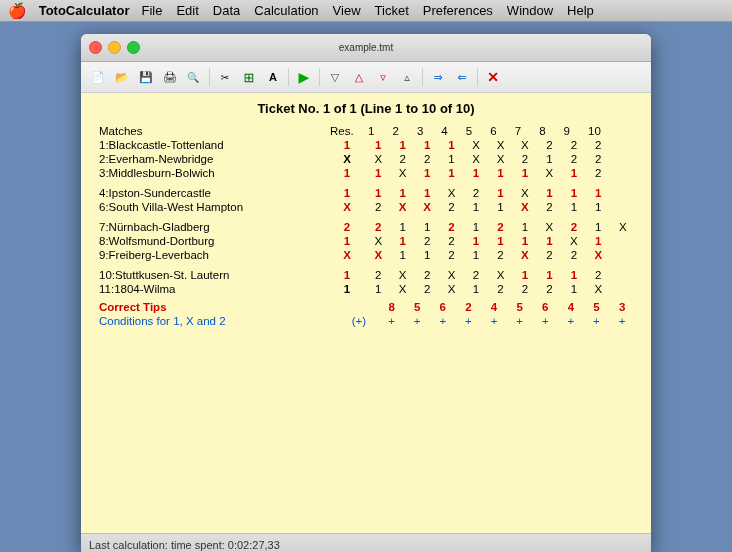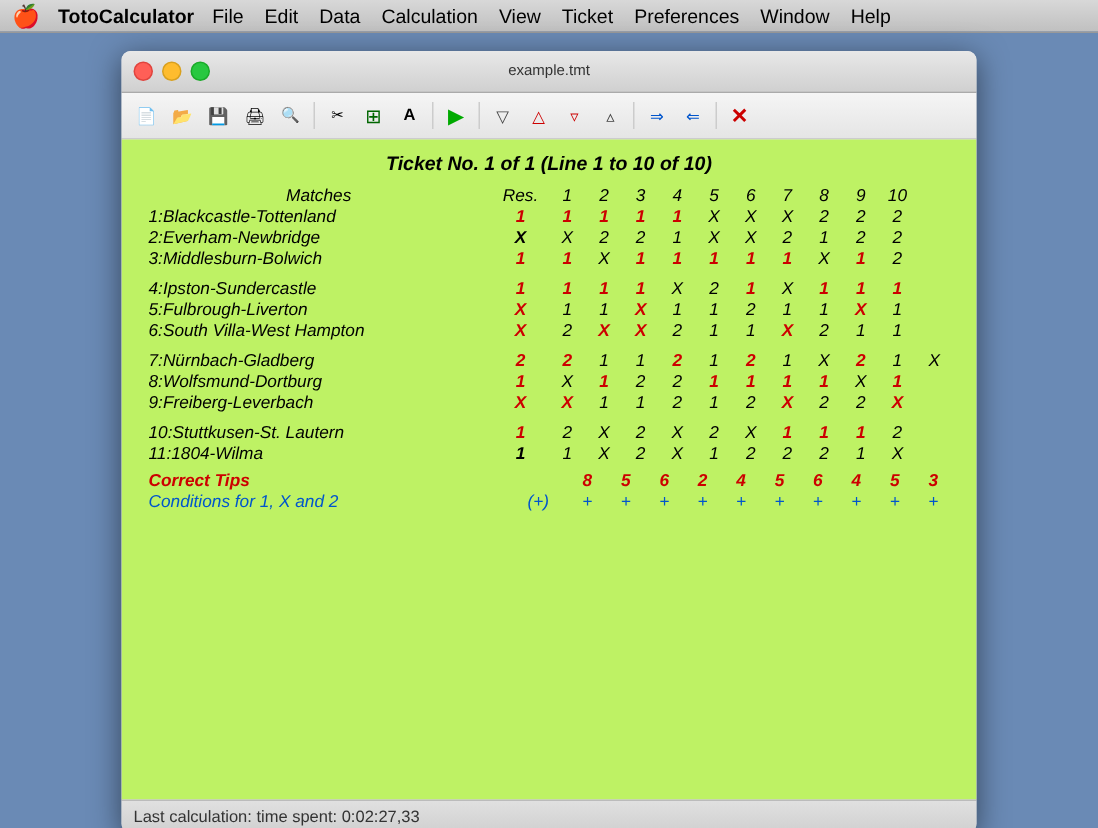--- a/index.html
+++ b/index.html
@@ -110,42 +110,41 @@
     }
     .toolbar-btn.green-play {
       color: #00aa00;
       font-size: 14px;
     }
     .toolbar-btn.blue-arrow { color: #0055cc; }
     .toolbar-btn.red-x { color: #cc0000; font-weight: bold; font-size: 14px; }
 
     
     .content {
-      background: #bef264;
+      background: #fef9c3;
       padding: 8px 16px;
       min-height: 440px;
-      font-style: italic;
     }
 
     .ticket-title {
       text-align: center;
       font-size: 13px;
       font-weight: bold;
       margin-bottom: 8px;
     }
 
     
     .data-table {
       width: 100%;
       font-size: 11.5px;
       border-collapse: collapse;
     }
     .data-table th {
       font-weight: normal;
-      text-align: center;
+      text-align: left;
       padding: 1px 2px;
       color: #000;
     }
     .data-table td {
       padding: 1px 2px;
       white-space: nowrap;
     }
     .col-match { width: 170px; }
     .col-res { width: 28px; text-align: center; }
     .col-num { width: 18px; text-align: center; }
@@ -292,34 +291,20 @@
               <td class="col-num" style="color: rgb(204, 0, 0); font-weight: bold;">1</td>
               <td class="col-num">X</td>
               <td class="col-num">2</td>
               <td class="col-num" style="color: rgb(204, 0, 0); font-weight: bold;">1</td>
               <td class="col-num">X</td>
               <td class="col-num" style="color: rgb(204, 0, 0); font-weight: bold;">1</td>
               <td class="col-num" style="color: rgb(204, 0, 0); font-weight: bold;">1</td>
               <td class="col-num" style="color: rgb(204, 0, 0); font-weight: bold;">1</td>
             </tr>
             <tr>
-              <td class="col-match">5:Fulbrough-Liverton</td>
-              <td class="col-res" style="color: rgb(204, 0, 0); font-weight: bold;">X</td>
-              <td class="col-num">1</td>
-              <td class="col-num">1</td>
-              <td class="col-num" style="color: rgb(204, 0, 0); font-weight: bold;">X</td>
-              <td class="col-num">1</td>
-              <td class="col-num">1</td>
-              <td class="col-num">2</td>
-              <td class="col-num">1</td>
-              <td class="col-num">1</td>
-              <td class="col-num" style="color: rgb(204, 0, 0); font-weight: bold;">X</td>
-              <td class="col-num">1</td>
-            </tr>
-            <tr>
               <td class="col-match">6:South Villa-West Hampton</td>
               <td class="col-res" style="color: rgb(204, 0, 0); font-weight: bold;">X</td>
               <td class="col-num">2</td>
               <td class="col-num" style="color: rgb(204, 0, 0); font-weight: bold;">X</td>
               <td class="col-num" style="color: rgb(204, 0, 0); font-weight: bold;">X</td>
               <td class="col-num">2</td>
               <td class="col-num">1</td>
               <td class="col-num">1</td>
               <td class="col-num" style="color: rgb(204, 0, 0); font-weight: bold;">X</td>
               <td class="col-num">2</td>

